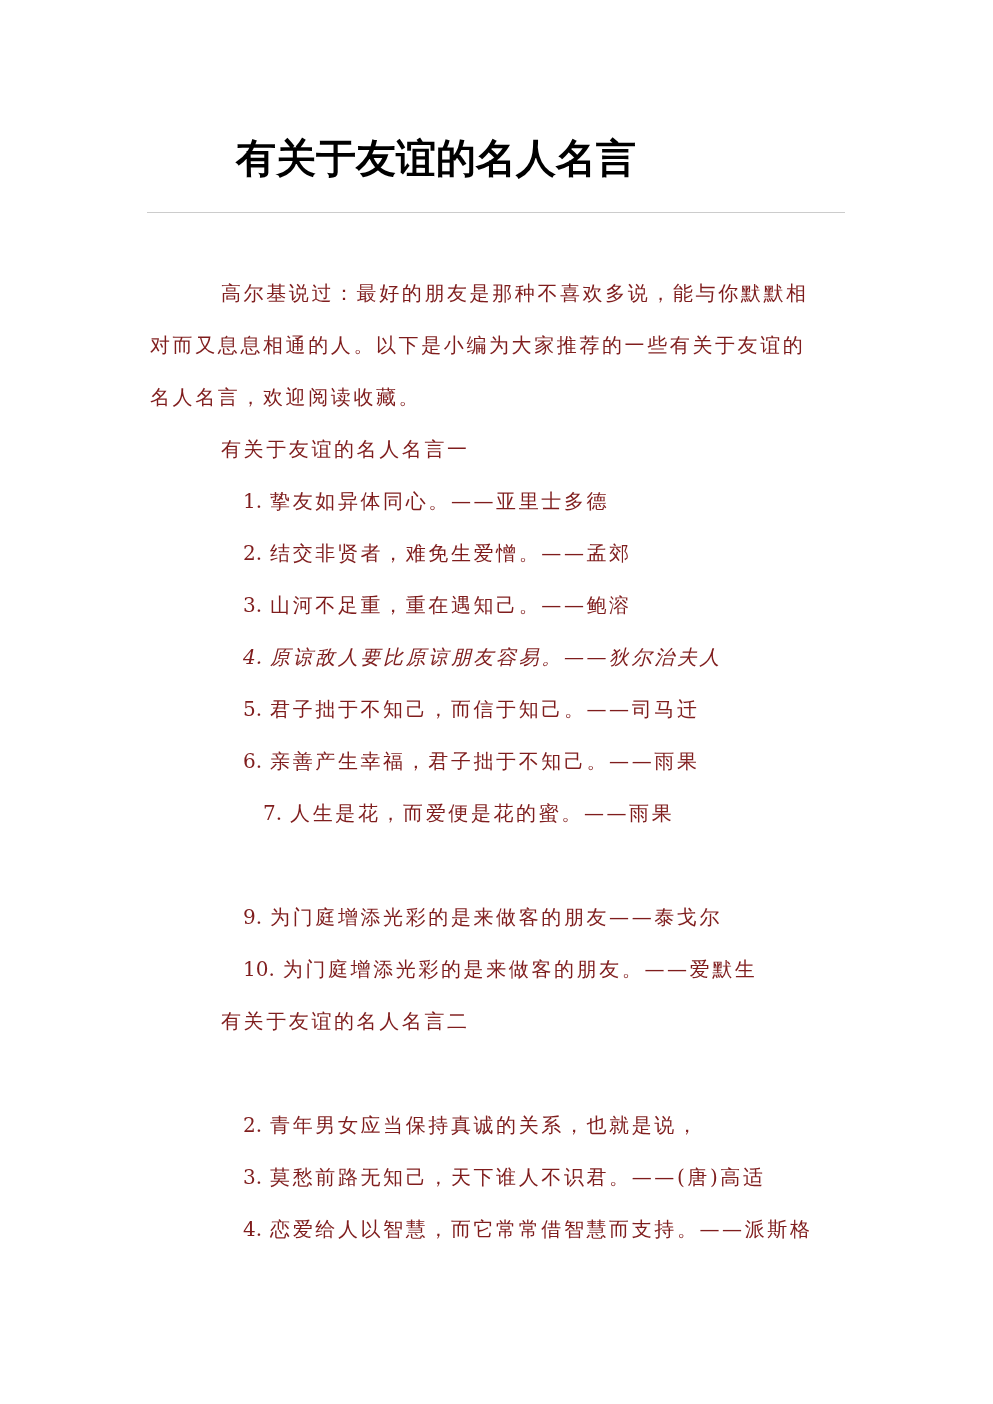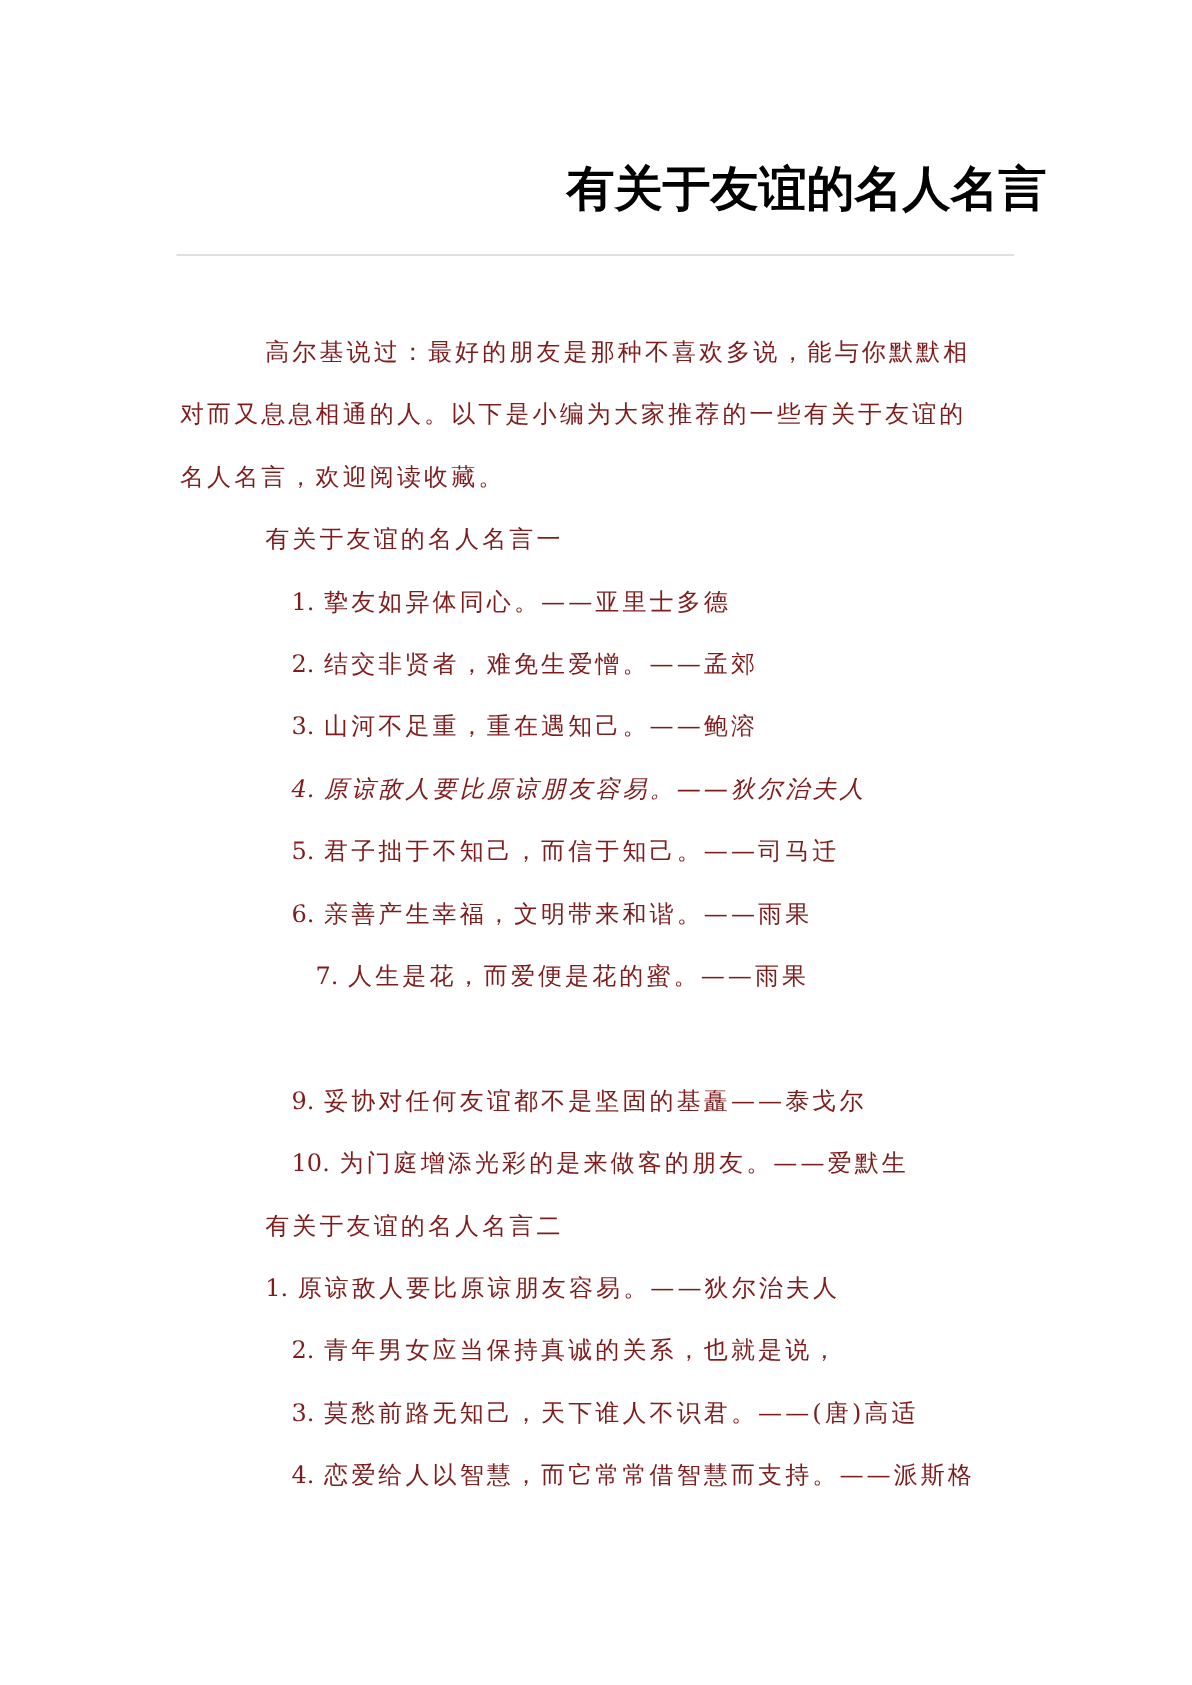--- a/index.html
+++ b/index.html
@@ -19,21 +19,21 @@
       position: absolute;
       left: 0; top: 0;
       width: 993px;
       height: 1404px;
     }
     .title {
       position: absolute;
       left: 0;
       width: 872px;
       top: 128px;
-      text-align: right;
+      text-align: center;
       font-family: "DejaVu Sans", "Liberation Sans", sans-serif;
       font-weight: bold;
       font-size: 40px;
       letter-spacing: 0px;
       color: #000000;
       line-height: 60px;
     }
     .divider {
       position: absolute;
       left: 147px;
@@ -79,37 +79,34 @@
   <div class="line" style="left:243px; top:591px;">
     <span class="num">3.</span><span>山河不足重，重在遇知己。——鲍溶</span>
   </div>
   <div class="line" style="left:243px; top:643px;font-style:italic;">
     <span class="num">4.</span><span>原谅敌人要比原谅朋友容易。——狄尔治夫人</span>
   </div>
   <div class="line" style="left:243px; top:695px;">
     <span class="num">5.</span><span>君子拙于不知己，而信于知己。——司马迁</span>
   </div>
   <div class="line" style="left:243px; top:747px;">
-    <span class="num">6.</span><span>亲善产生幸福，文明带来和谐。——雨果</span>
+    <span class="num">6.</span><span>亲善产生幸福，君子拙于不知己。——雨果</span>
   </div>
   <div class="line" style="left:243px; top:799px;margin-left:20px;">
     <span class="num">7.</span><span>人生是花，而爱便是花的蜜。——雨果</span>
   </div>
   <div class="line" style="left:243px; top:903px;">
-    <span class="num">9.</span><span>妥协对任何友谊都不是坚固的基矗——泰戈尔</span>
+    <span class="num">9.</span><span>为门庭增添光彩的是来做客的朋友——泰戈尔</span>
   </div>
   <div class="line" style="left:243px; top:955px;">
     <span class="num">10.</span><span>为门庭增添光彩的是来做客的朋友。——爱默生</span>
   </div>
 
   <div class="line" style="left:221px; top:1007px;">有关于友谊的名人名言二</div>
 
-  <div class="line" style="left:221px; top:1059px;">
-    <span class="num">1.</span><span>原谅敌人要比原谅朋友容易。——狄尔治夫人</span>
-  </div>
   <div class="line" style="left:243px; top:1111px;">
     <span class="num">2.</span><span>青年男女应当保持真诚的关系，也就是说，</span>
   </div>
   <div class="line" style="left:243px; top:1163px;">
     <span class="num">3.</span><span>莫愁前路无知己，天下谁人不识君。——(唐)高适</span>
   </div>
   <div class="line" style="left:243px; top:1215px;">
     <span class="num">4.</span><span>恋爱给人以智慧，而它常常借智慧而支持。——派斯格</span>
   </div>
 

